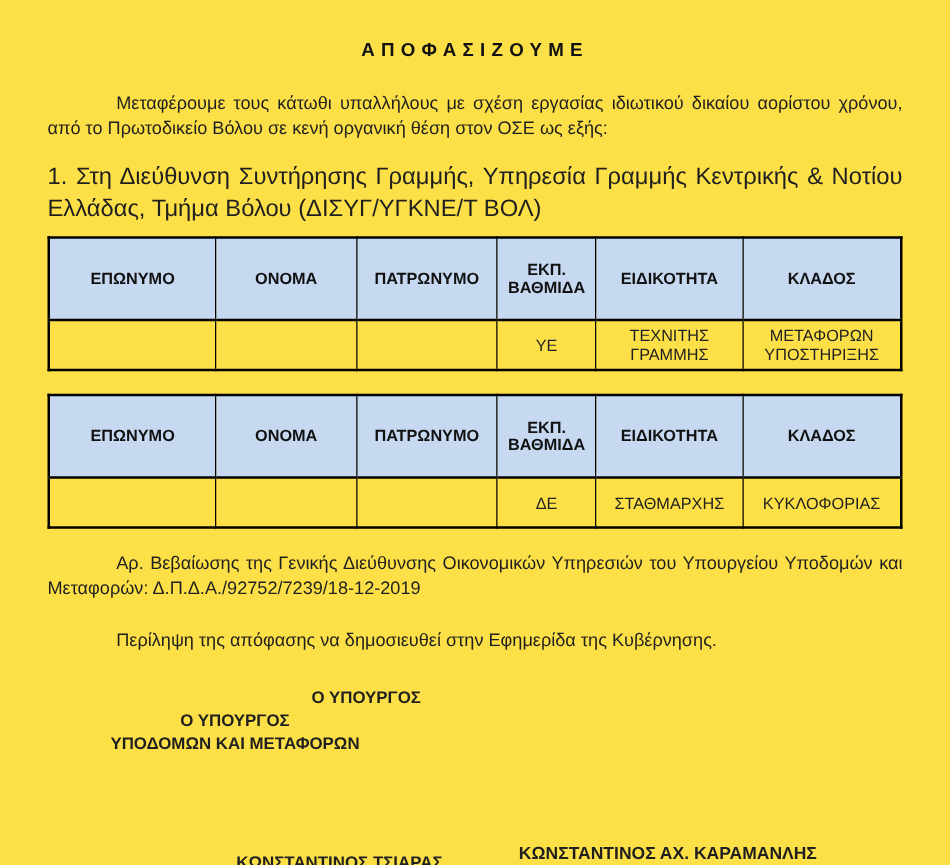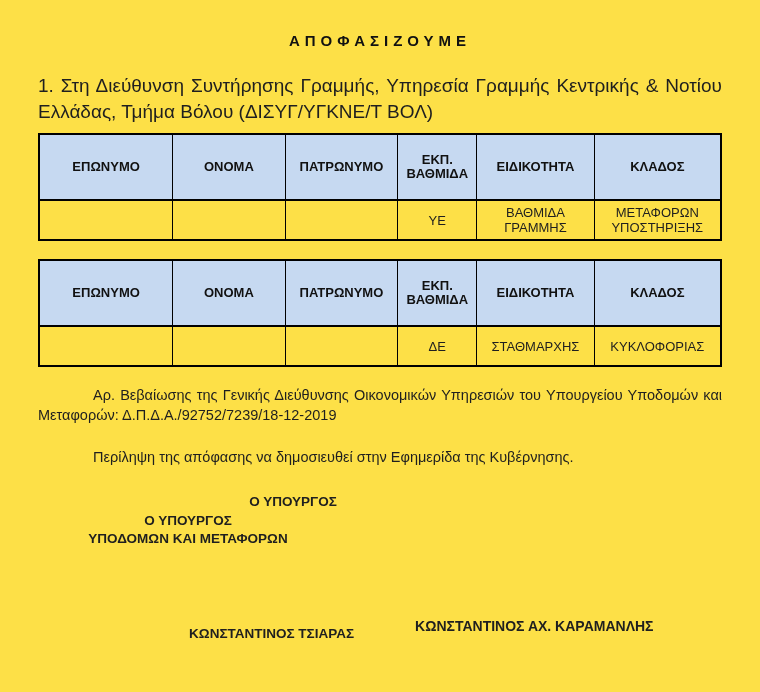--- a/index.html
+++ b/index.html
@@ -113,20 +113,21 @@
   }
 </style>
 </head>
 <body>
 
 <div class="page">
   <div class="content">
 
     <div class="doc-title">ΑΠΟΦΑΣΙΖΟΥΜΕ</div>
 
+    <p class="para indented">Μεταφέρουμε τους κάτωθι υπαλλήλους με σχέση εργασίας ιδιωτικού δικαίου αορίστου χρόνου, από το Πρωτοδικείο Βόλου σε κενή οργανική θέση στον ΟΣΕ ως εξής:</p>
 
     <p class="section-heading">1. Στη Διεύθυνση Συντήρησης Γραμμής, Υπηρεσία Γραμμής Κεντρικής &amp; Νοτίου Ελλάδας, Τμήμα Βόλου (ΔΙΣΥΓ/ΥΓΚΝΕ/Τ ΒΟΛ)</p>
 
     <table class="staff-table">
       <colgroup>
         <col style="width:19.6%">
           <col style="width:16.5%">
           <col style="width:16.5%">
         <col style="width:11.6%">
           <col style="width:17.2%">
@@ -141,21 +142,21 @@
           <th>ΕΙΔΙΚΟΤΗΤΑ</th>
           <th>ΚΛΑΔΟΣ</th>
         </tr>
       </thead>
       <tbody>
         <tr>
           <td></td>
           <td></td>
           <td></td>
           <td>ΥΕ</td>
-          <td>ΒΑΘΜΙΔΑ ΓΡΑΜΜΗΣ</td>
+          <td>ΤΕΧΝΙΤΗΣ ΓΡΑΜΜΗΣ</td>
           <td>ΜΕΤΑΦΟΡΩΝ ΥΠΟΣΤΗΡΙΞΗΣ</td>
         </tr>
       </tbody>
     </table>
 
 
     <table class="staff-table">
       <colgroup>
         <col style="width:19.6%">
           <col style="width:16.5%">

